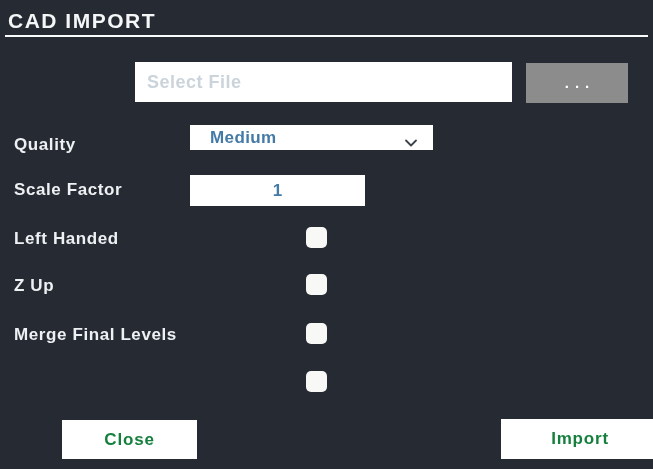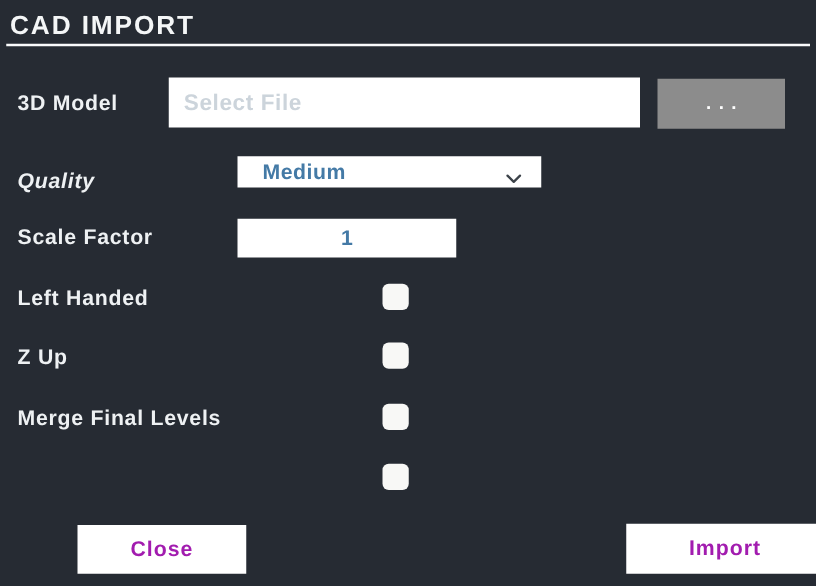--- a/index.html
+++ b/index.html
@@ -135,38 +135,37 @@
 
   .action-btn {
     position: absolute;
     background: #ffffff;
     border: none;
     cursor: pointer;
     font-family: "Liberation Sans", sans-serif;
     font-size: 17px;
     font-weight: bold;
     letter-spacing: 0.8px;
-    color: #a21caf;
+    color: #15803d;
   }
   .close-btn  { left: 62px;  top: 420px; width: 135px; height: 39px; }
   .import-btn { left: 501px; top: 419px; width: 158px; height: 40px; }
 </style>
 </head>
 <body>
 
 <div class="dialog">
 
   <div class="title">CAD IMPORT</div>
   <div class="title-rule"></div>
 
-  <div class="field-label" style="top: 73px;">3D Model</div>
   <input class="file-input" type="text" placeholder="Select File" style="">
   <button class="browse-btn">...</button>
 
-  <div class="field-label" style="top: 135px; font-style: italic;">Quality</div>
+  <div class="field-label" style="top: 135px;">Quality</div>
   <div class="dropdown">
     <span class="dropdown-value">Medium</span>
     <svg class="dropdown-chevron" viewBox="0 0 16 16">
       <polyline points="3,5.5 8,10.5 13,5.5" fill="none" stroke="#3c4249" stroke-width="1.8" stroke-linecap="round" stroke-linejoin="round"></polyline>
     </svg>
   </div>
 
   <div class="field-label" style="top: 180px; text-align: right;">Scale Factor</div>
   <input class="scale-input" type="text" value="1" style="">
 

